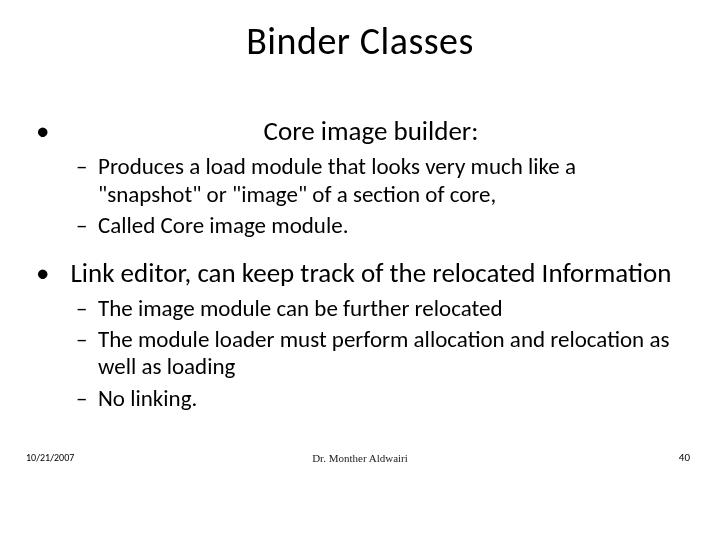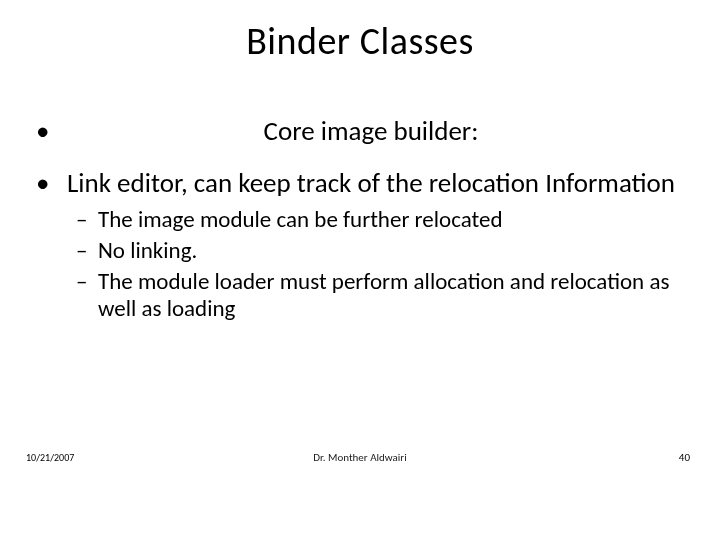--- a/index.html
+++ b/index.html
@@ -75,46 +75,49 @@
     color: #000;
   }
   .footer-author {
     position: absolute;
     left: 0;
     width: 720px;
     bottom: 16px;
     text-align: center;
     font-size: 11px;
     color: #222;
+    font-family: Liberation Serif, serif;
   }
   .footer-page {
     position: absolute;
     right: 30px;
     bottom: 16px;
     font-size: 11px;
     color: #000;
   }
 </style>
 </head>
 <body>
 
 <div class="slide">
 
   <div class="title">Binder Classes</div>
 
   <div class="body">
 
     <div class="b1">Core image builder:</div>
+    <div class="b2">Produces a load module that looks very much like a "snapshot" or "image" of a section of core,</div>
+    <div class="b2">Called Core image module.</div>
 
     <div class="group-gap"></div>
 
-    <div class="b1">Link editor, can keep track of the relocation Information</div>
+    <div class="b1">Link editor, can keep track of the relocated Information</div>
     <div class="b2">The image module can be further relocated</div>
+    <div class="b2">The module loader must perform allocation and relocation as well as loading</div>
     <div class="b2">No linking.</div>
-    <div class="b2">The module loader must perform allocation and relocation as well as loading</div>
 
   </div>
 
   <div class="footer-date">10/21/2007</div>
   <div class="footer-author">Dr. Monther Aldwairi</div>
   <div class="footer-page">40</div>
 
 </div>
 
 </body></html>

